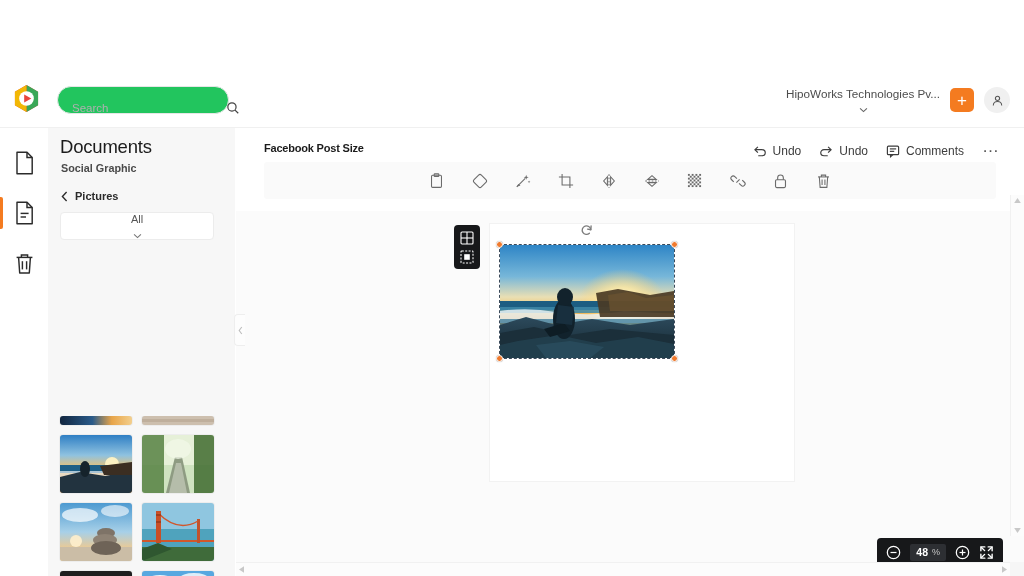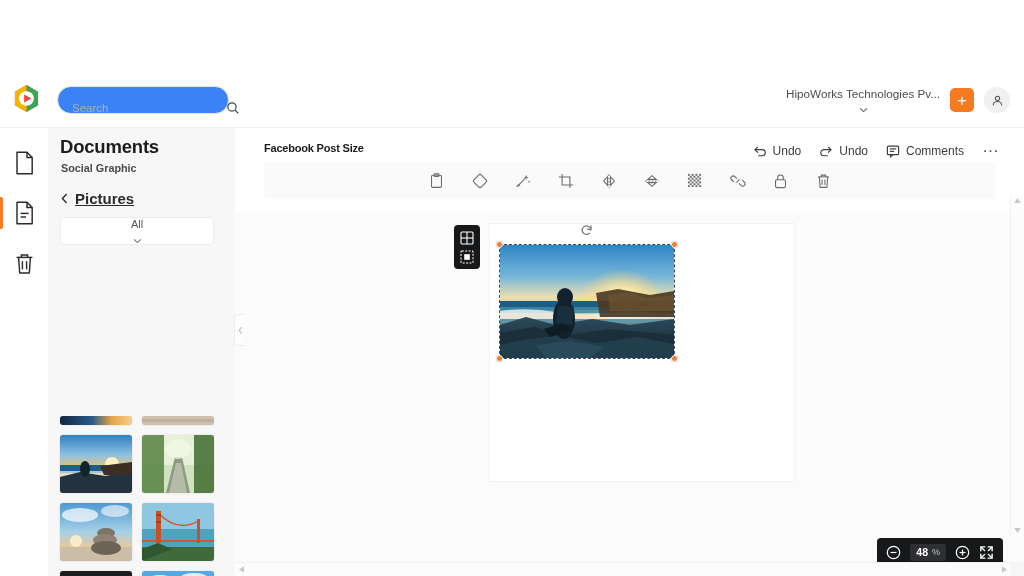--- a/index.html
+++ b/index.html
@@ -21,21 +21,21 @@
     background: #ffffff; display: flex; align-items: center;
     border-bottom: 1px solid #f0f0f0;
   }
   .logo-wrap { width: 48px; display:flex; align-items:center; justify-content:center; margin-left:2px; }
   .logo { width: 27px; height: 29px; position: relative; }
 
   .search-box {
     position:absolute; left: 57px; top: 86px;
     width: 172px; height: 28px;
     border: 1px solid #e6e6e6; border-radius: 16px;
-    background: #3b82f6; display:flex; align-items:center;
+    background: #22c55e; display:flex; align-items:center;
     padding: 16px 10px 0 14px;
   }
   .search-box input {
     flex:1; border:none; outline:none; font-size: 11.5px;
     color:#333; font-family:"Liberation Sans", sans-serif; background:transparent;
   }
   .search-box input::placeholder { color:#b0b0b0; }
   .search-icon { width:14px; height:14px; flex:none; }
 
   .hdr-right {
@@ -67,24 +67,24 @@
   .rail-item.active::before {
     content:""; position:absolute; left:0; top:9px; width:3px; height:32px;
     background:#f47b20; border-radius:0 2px 2px 0;
   }
 
   
   .docs-panel {
     position:absolute; top:128px; left:48px; width: 187px; height: 448px;
     background:#f7f7f7; overflow:hidden;
   }
-  .docs-title { font-size: 18.5px; font-weight: 700; color:#1c1c1c; margin: 8px 0 0 12px; letter-spacing:-0.2px;}
+  .docs-title { font-size: 18.5px; font-weight: 400; color:#1c1c1c; margin: 8px 0 0 12px; letter-spacing:-0.2px;}
   .docs-sub { font-size: 10.8px; color:#4a4a4a; margin: 4px 0 0 13px; font-weight:600;}
   .back-row { display:flex; align-items:center; gap:7px; margin: 16px 0 0 13px; cursor:pointer;}
-  .back-row .lbl { font-size:15px; color:#2b2b2b; font-weight:600;text-decoration:underline; }
+  .back-row .lbl { font-size:11px; color:#2b2b2b; font-weight:600; }
   .pic-search {
     margin: 12px 0 0 12px; width: 154px; height: 26px; background:#fff;
     border:1px solid #ececec; border-radius:4px; display:flex; align-items:center;
     padding: 0 8px; gap:6px;
   }
   .pic-search input {
     flex:1; border:none; outline:none; font-size:10.8px; color:#333;
     font-family:"Liberation Sans", sans-serif; background:transparent;
   }
   .pic-search input::placeholder { color:#a8a8a8; }

